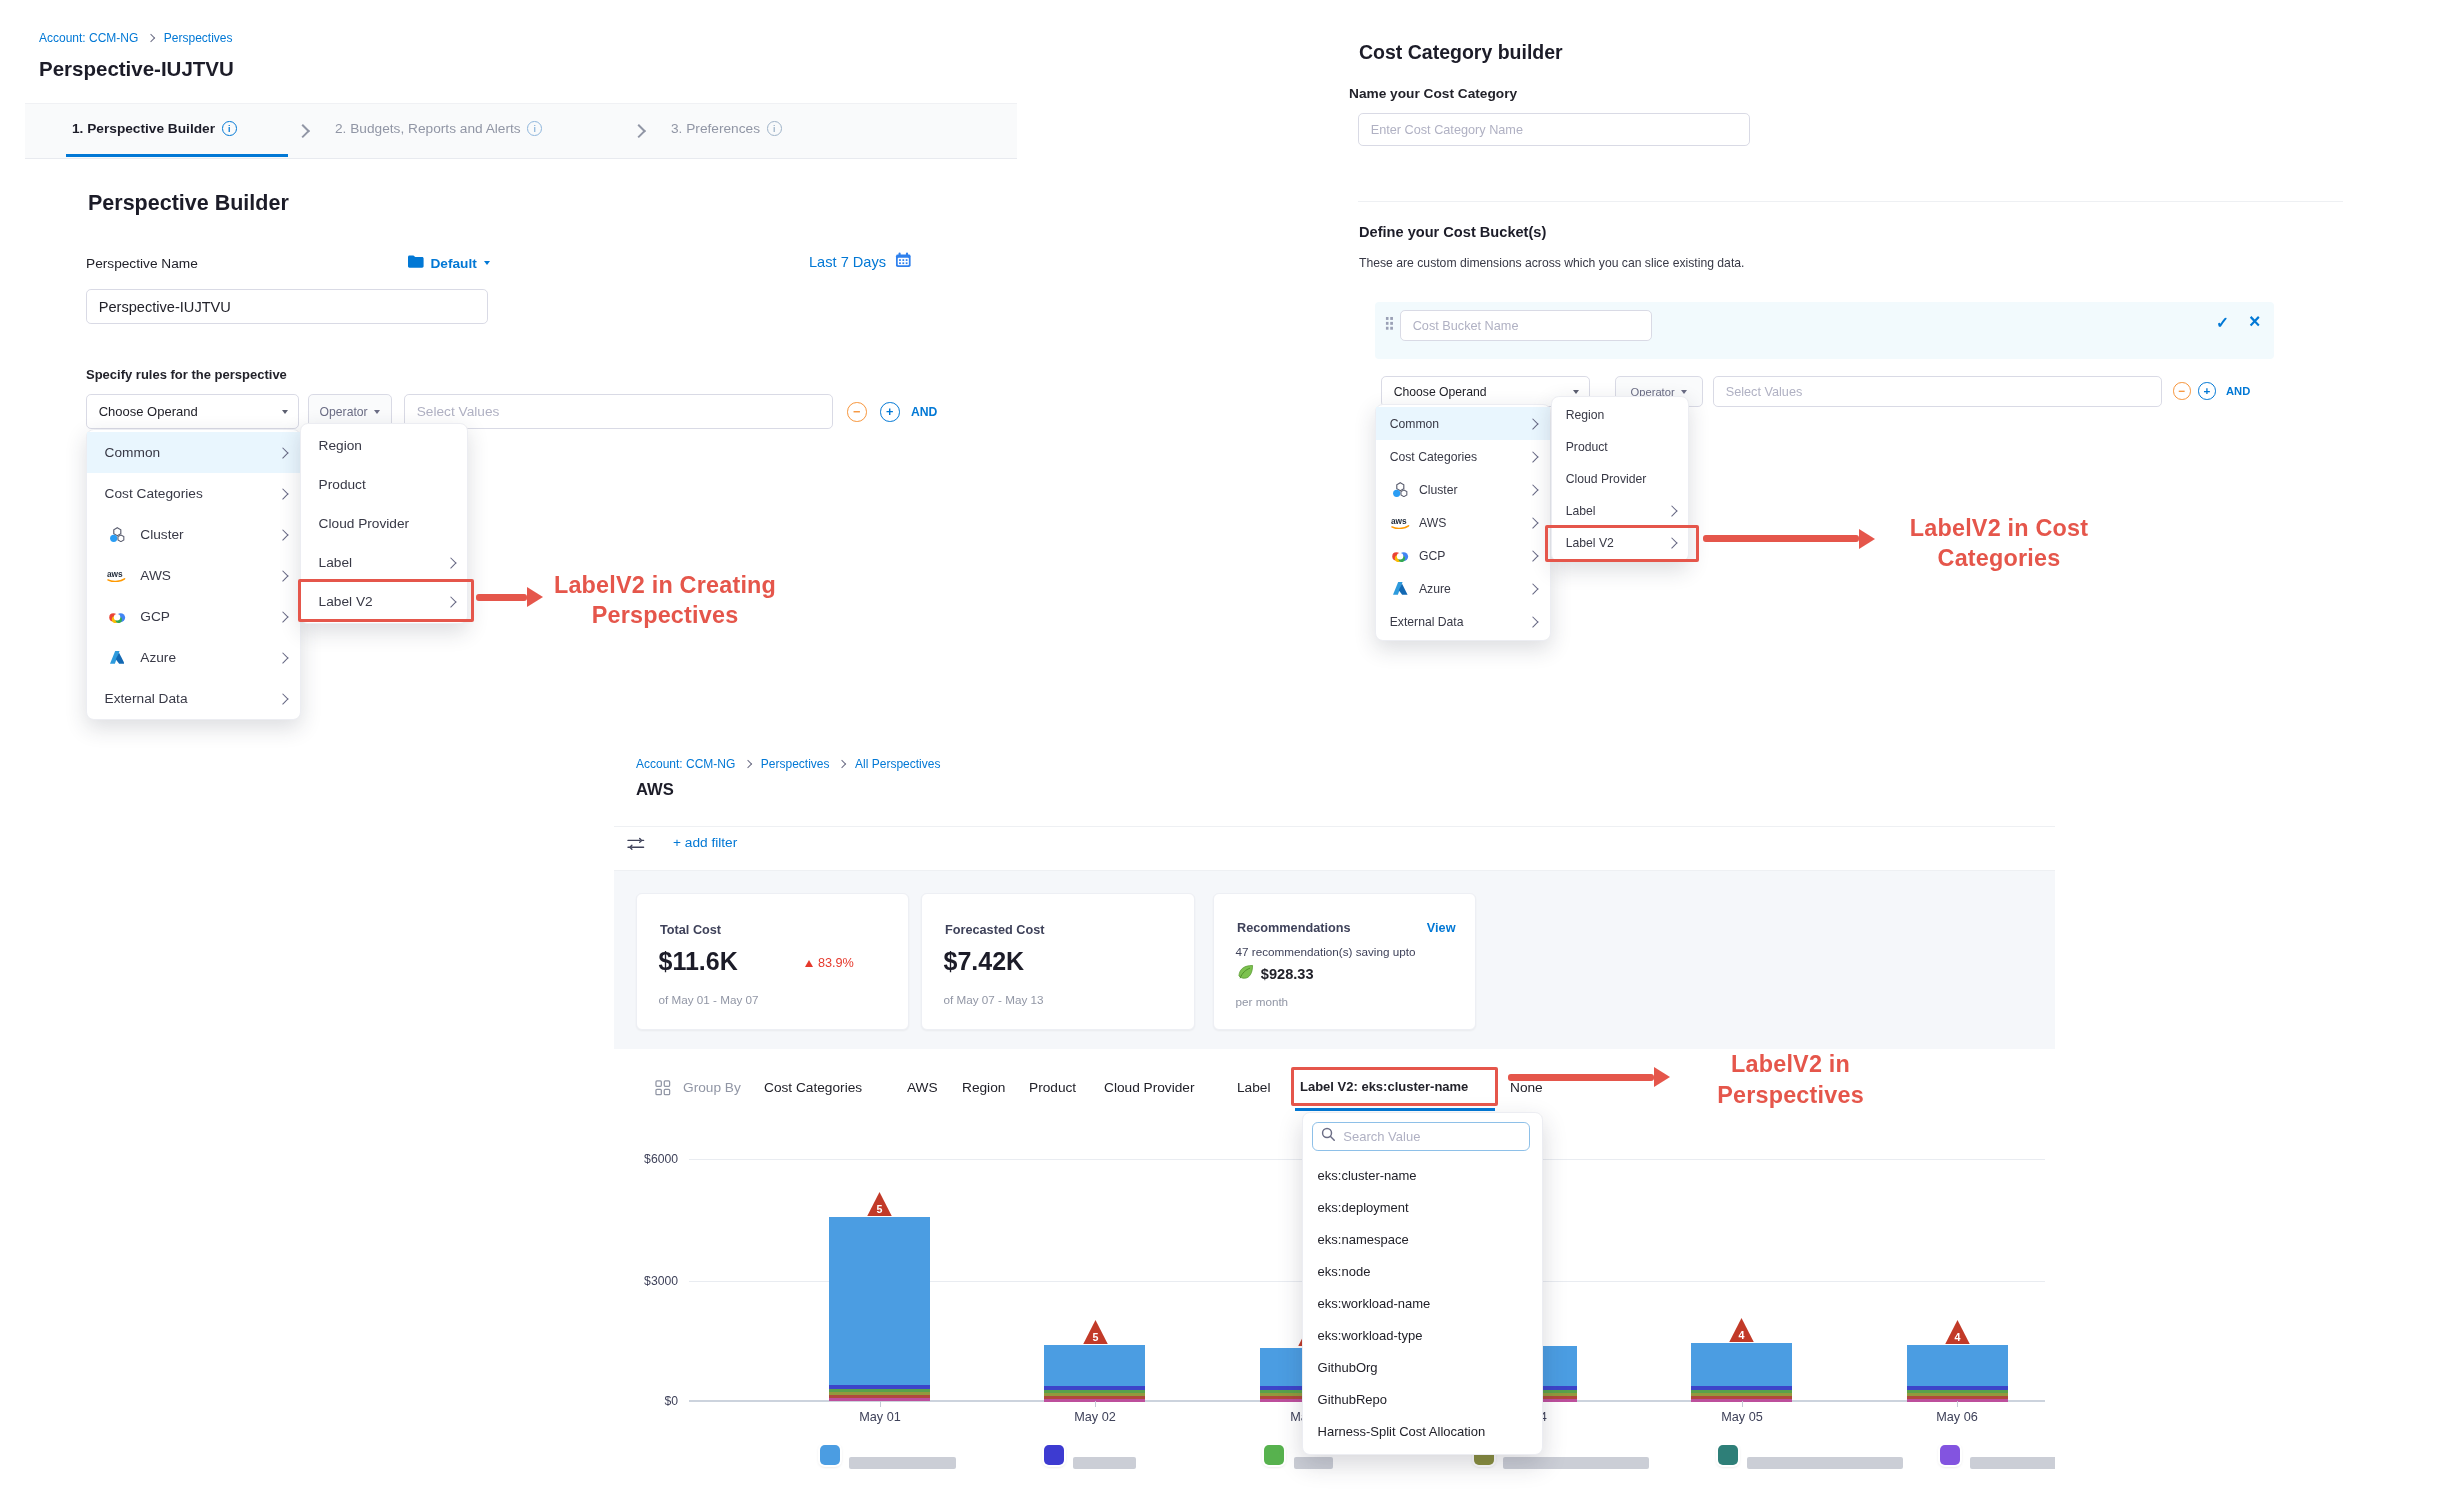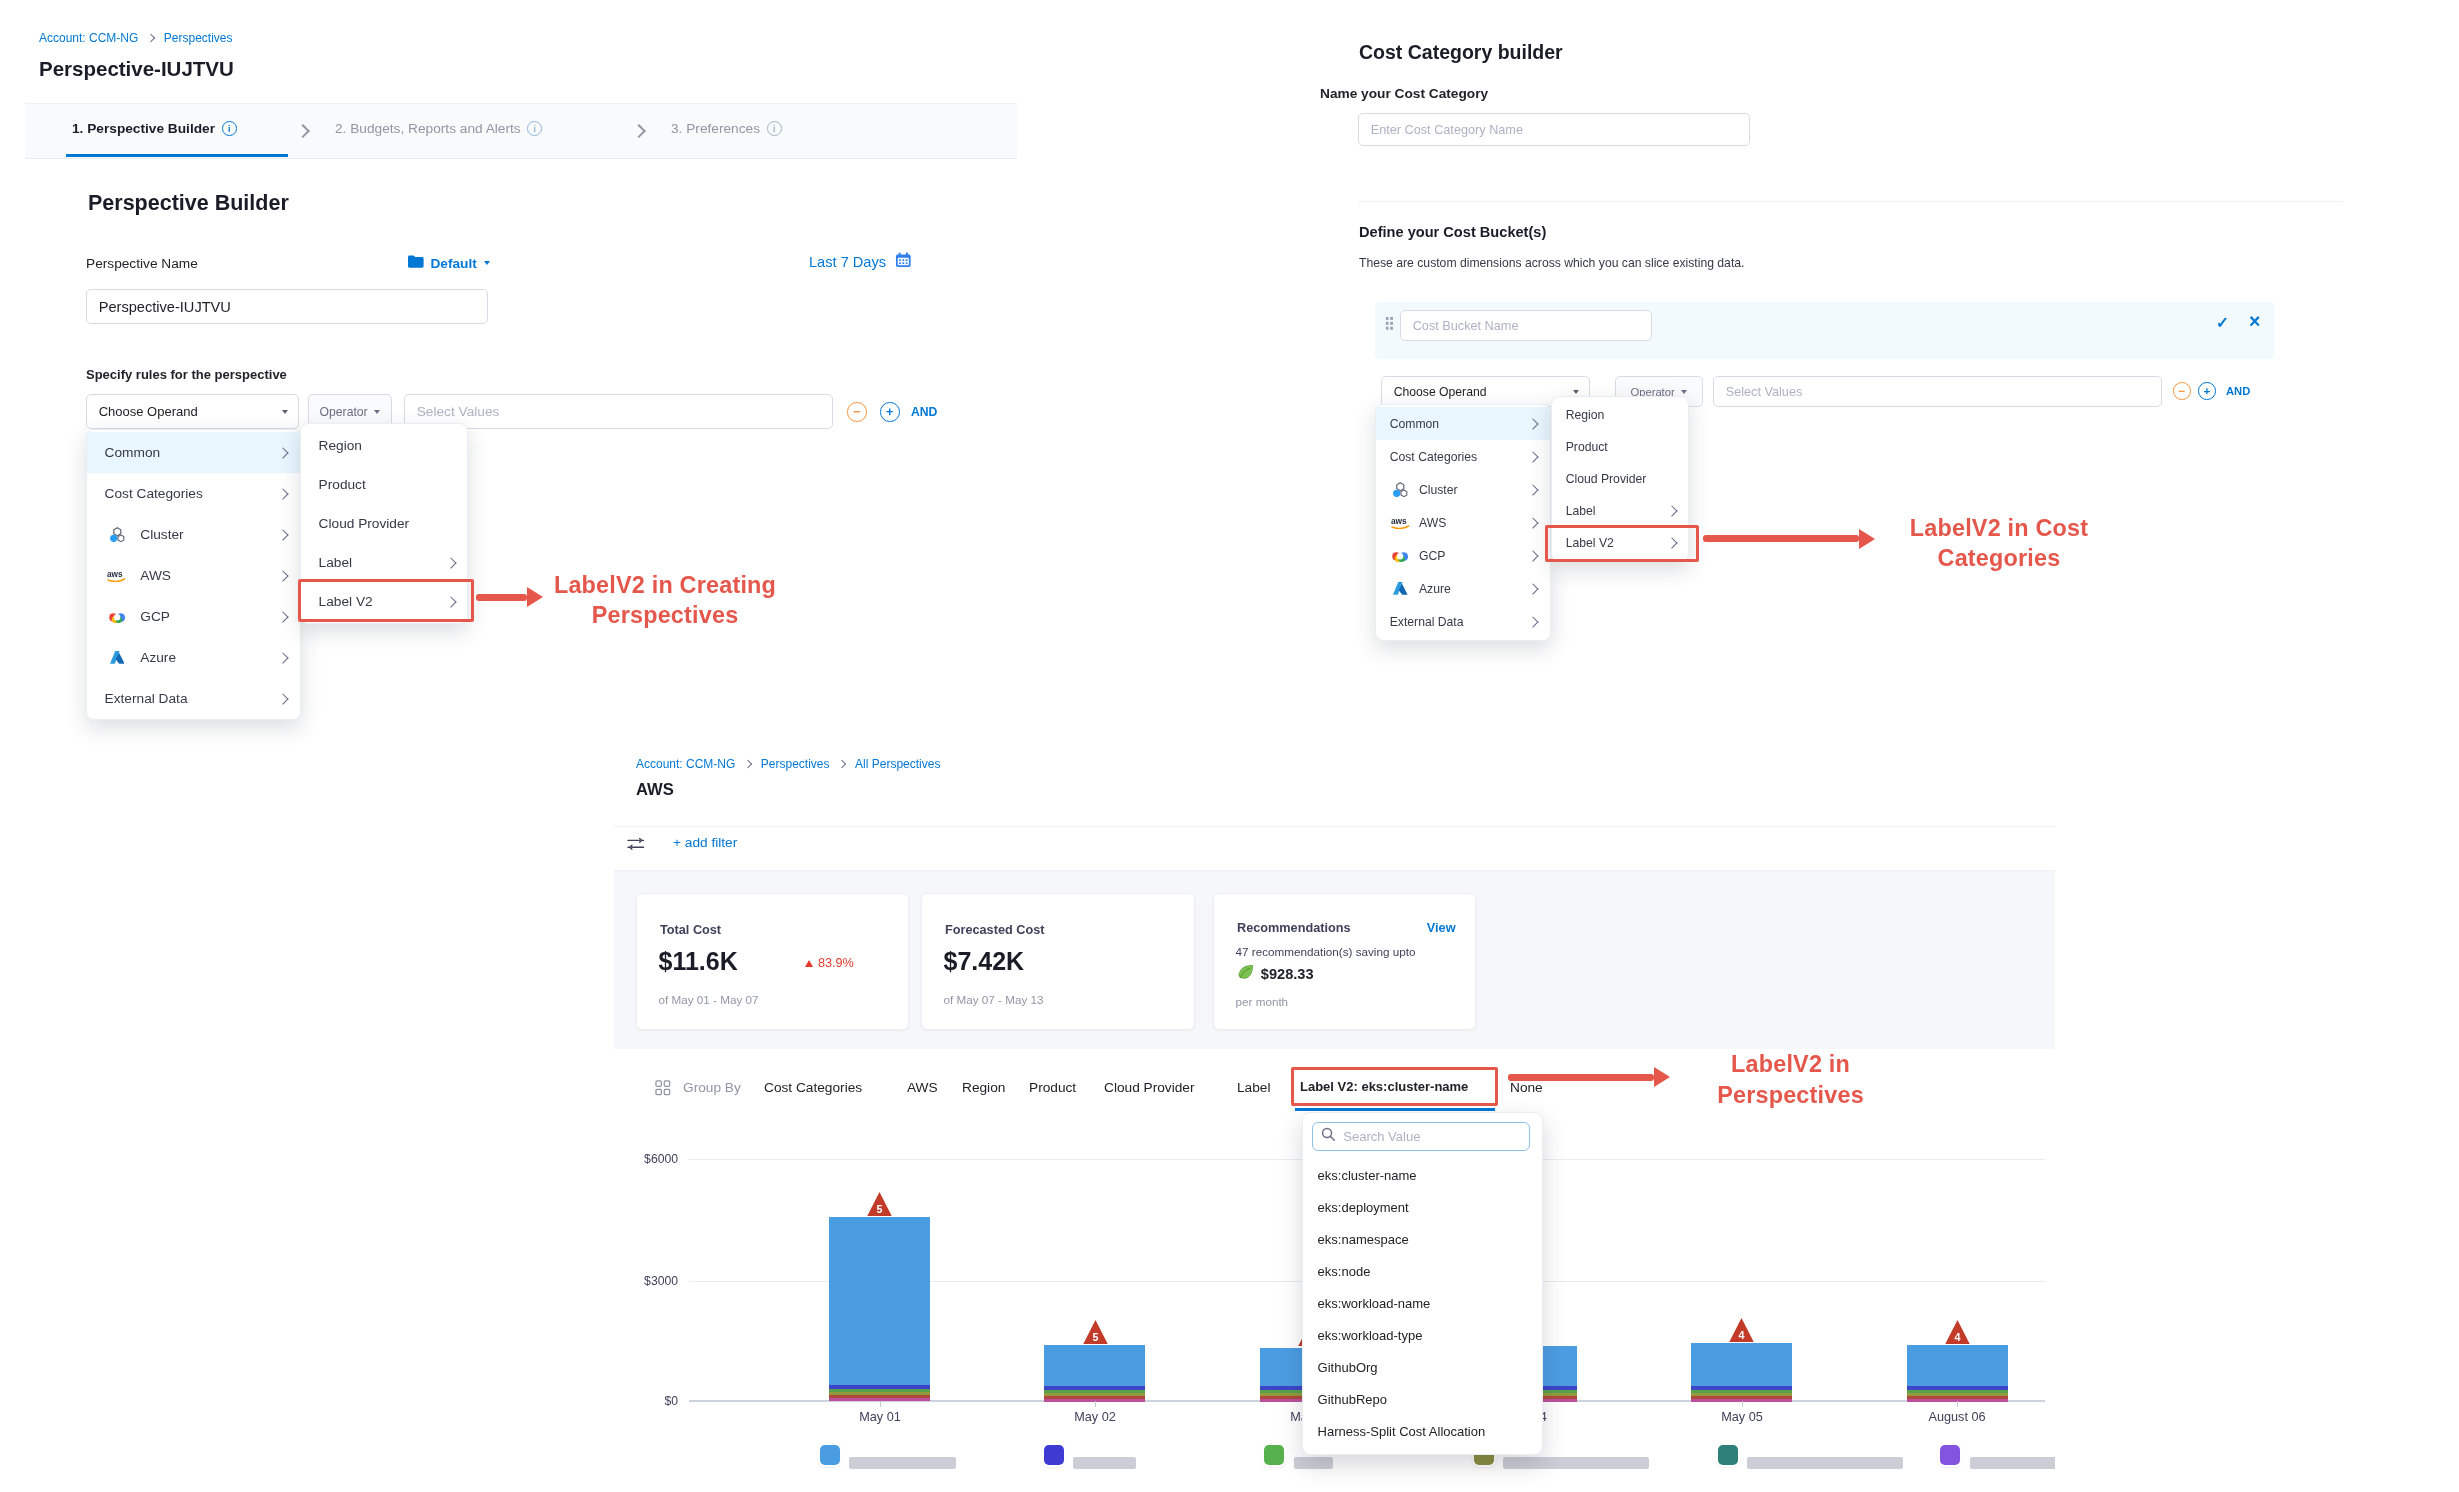--- a/index.html
+++ b/index.html
@@ -221,21 +221,21 @@
 
   <div class="redbox" style="left:298px;top:579px;width:176px;height:43px;"></div>
   <div class="ar-line" style="left:476px;top:594px;width:51px;"></div>
   <div class="ar-head" style="left:527px;top:587px;"></div>
   <div class="ann" style="left:536px;top:570px;width:258px;">
     <div>LabelV2 in Creating</div>
     <div>Perspectives</div>
   </div>
 
   <div class="abs b" style="left:1359px;top:41px;font-size:19.5px;color:#1c1c28;">Cost Category builder</div>
-  <div class="abs sb" style="left:1320px;top:86px;font-size:13.7px;">Name your Cost Category</div>
+  <div class="abs sb" style="left:1349px;top:86px;font-size:13.7px;">Name your Cost Category</div>
   <input class="abs inputbox" style="left: 1358px; top: 113px; width: 392px; height: 33px; font-size: 12.7px;" placeholder="Enter Cost Category Name">
   <div class="divider" style="left:1358px;top:201px;width:985px;"></div>
   <div class="abs b" style="left:1359px;top:224px;font-size:14.6px;color:#1c1c28;">Define your Cost Bucket(s)</div>
   <div class="abs" style="left:1359px;top:256px;font-size:12.2px;color:#383946;">These are custom dimensions across which you can slice existing data.</div>
 
   <div class="band-blue" style="left:1375px;top:302px;width:899px;height:57px;"></div>
   <div class="abs dots" style="left:1385px;top:316px;"></div>
   <input class="abs inputbox" style="left: 1400px; top: 310px; width: 252px; height: 31px; font-size: 12.7px;" placeholder="Cost Bucket Name">
   <div class="abs blue b" style="left:2216px;top:314px;font-size:15.6px;">✓</div>
   <div class="abs blue b" style="left:2249px;top:310px;font-size:19.5px;">×</div>
@@ -467,21 +467,21 @@
       <div class="xlab" style="left: 1698px; top: 1410px;">May 05</div>
       <div class="tick" style="left: 1742px; top: 1401px;"></div>
       <div class="bar" style="left: 1907px; top: 1345px; width: 101px; height: 57px; background: rgb(75, 157, 226);">
         <div class="seg" style="bottom: 0px; height: 2.9px; background: rgb(189, 79, 156);"></div>
         <div class="seg" style="bottom: 2.9px; height: 2.9px; background: rgb(176, 73, 60);"></div>
         <div class="seg" style="bottom: 5.9px; height: 2.9px; background: rgb(147, 153, 60);"></div>
         <div class="seg" style="bottom: 8.8px; height: 2.9px; background: rgb(88, 161, 75);"></div>
         <div class="seg" style="bottom: 11.7px; height: 3.9px; background: rgb(61, 68, 201);"></div>
       </div>
       <div class="marker" style="left: 1945px; top: 1320px;">4</div>
-      <div class="xlab" style="left: 1913px; top: 1410px;">August 06</div>
+      <div class="xlab" style="left: 1913px; top: 1410px;">May 06</div>
       <div class="tick" style="left: 1957px; top: 1401px;"></div>
     </div>
 
   <div class="abs" style="left:614px;top:1444px;width:1441px;height:25px;overflow:hidden;z-index:1;" id="legend">
       <div class="chip" style="left: 206px; top: 1px; background: rgb(75, 157, 226);"></div>
       <div class="smudge" style="left: 235px; top: 12.7px; width: 107px;"></div>
       <div class="chip" style="left: 430px; top: 1px; background: rgb(61, 59, 209);"></div>
       <div class="smudge" style="left: 459px; top: 12.7px; width: 63px;"></div>
       <div class="chip" style="left: 650px; top: 1px; background: rgb(87, 178, 78);"></div>
       <div class="smudge" style="left: 680px; top: 12.7px; width: 39px;"></div>

